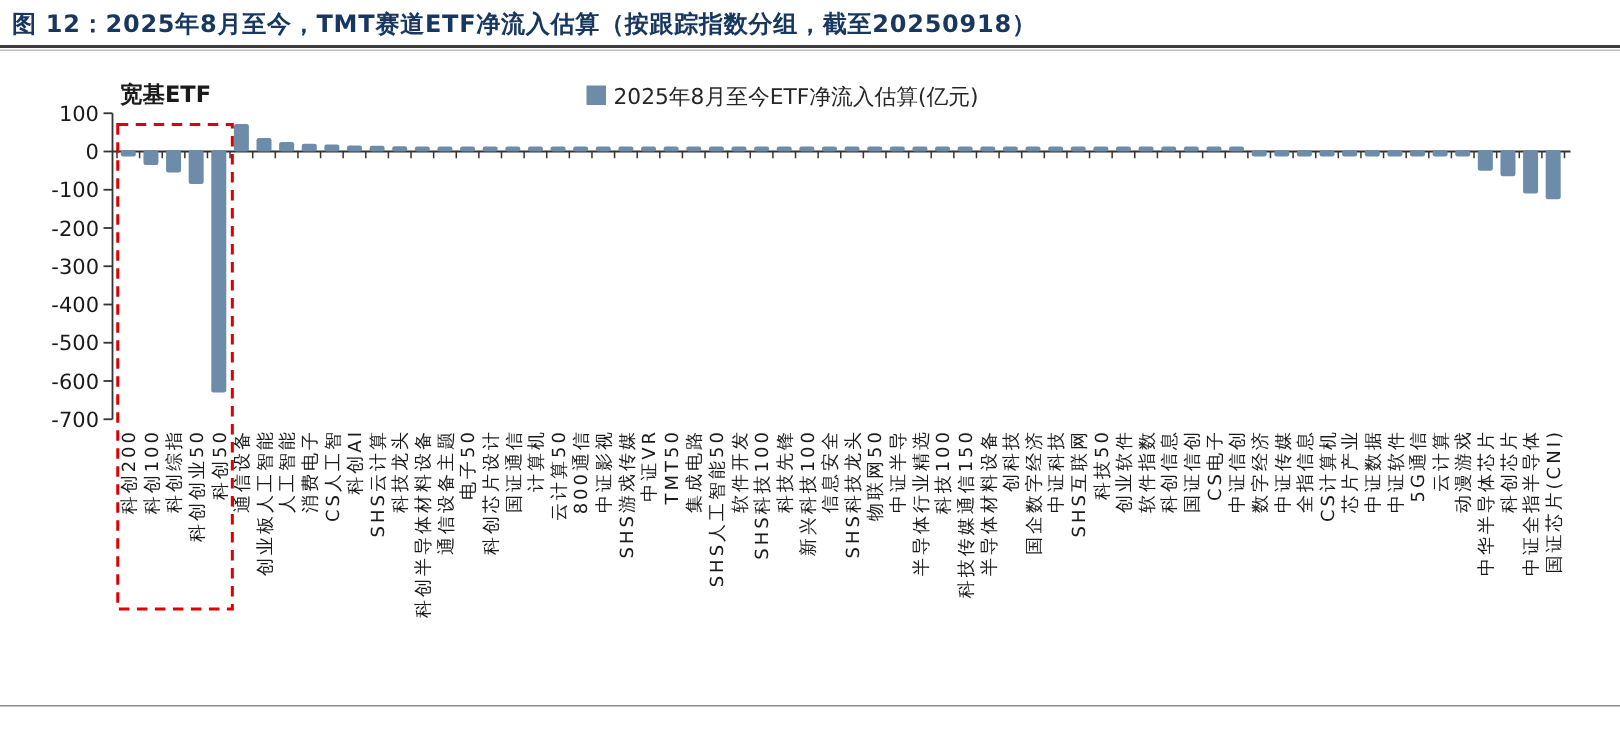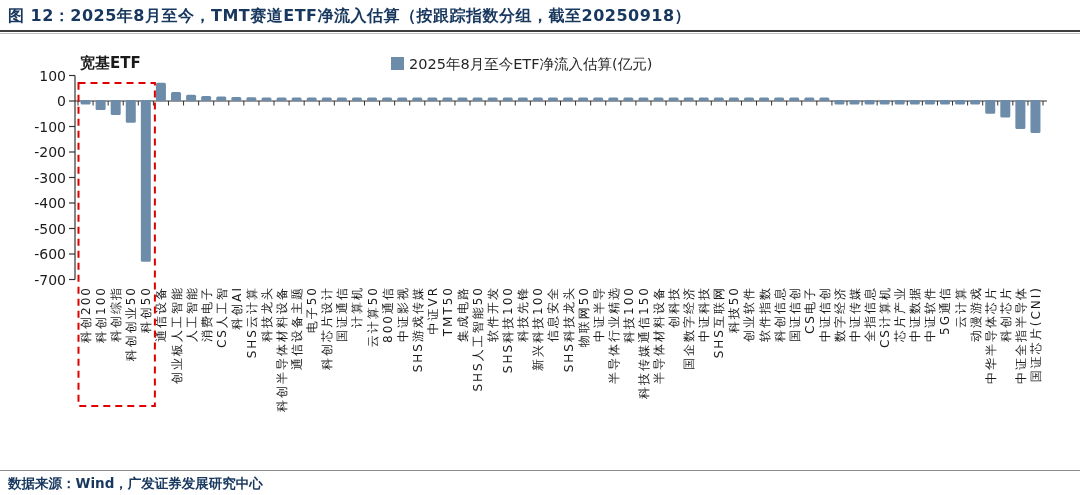--- a/index.html
+++ b/index.html
@@ -241,14 +241,13 @@
       </g>
     <rect id="highlight-box" fill="none" stroke-width="2" stroke-dasharray="7 5" stroke="#E00000" x="78.5" y="47" width="76.390625" height="323"></rect>
     <text id="annotation-text" x="80" y="32" font-size="15" font-weight="600" fill="#1a1a1a">宽基ETF</text>
     <g>
       <rect x="391" y="21" width="13" height="13" fill="#6D8CAA"></rect>
       <text x="409" y="33" font-size="14.5" fill="#262626">2025年8月至今ETF净流入估算(亿元)</text>
     </g>
   </svg>
 
   <div class="footer-rule"></div>
-  <div class="footer">数据来源：Wind，广发证券发展研究中心</div>
 </div>
 
 </body></html>

